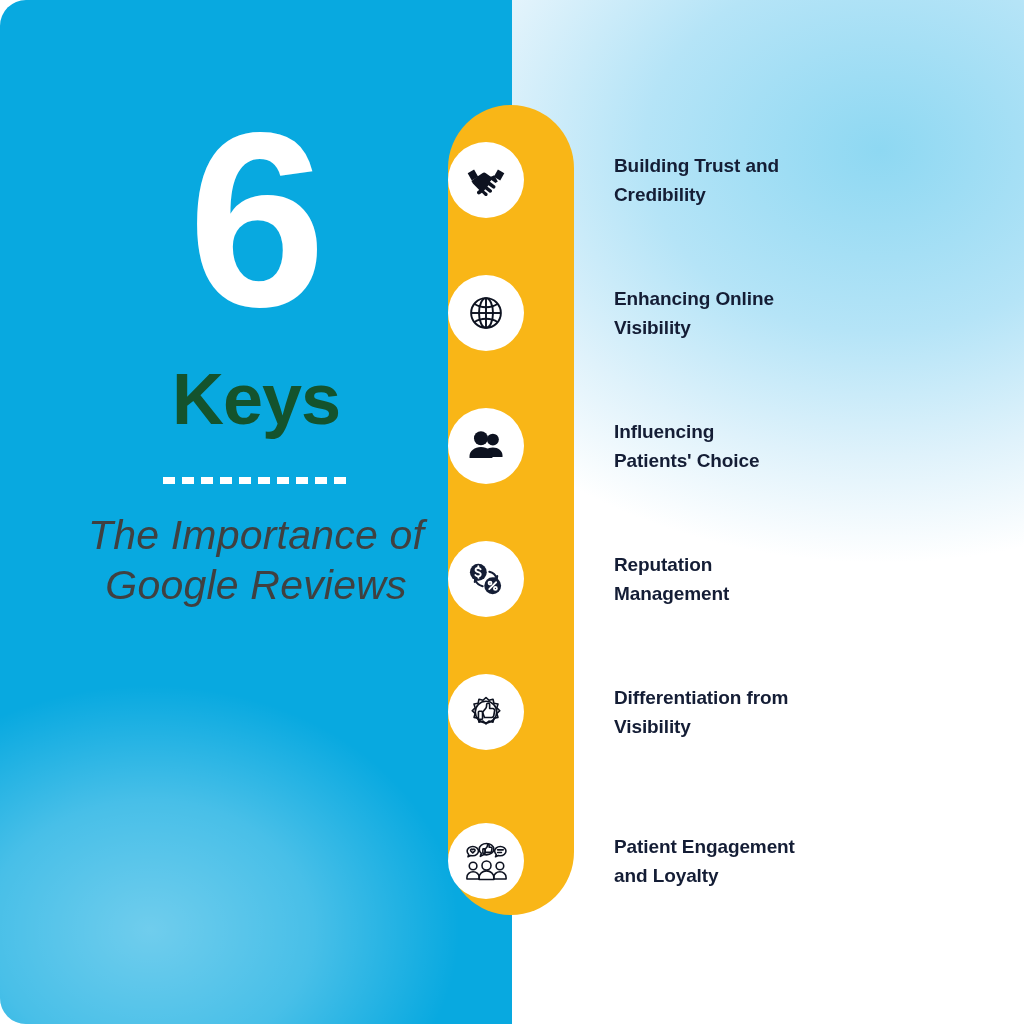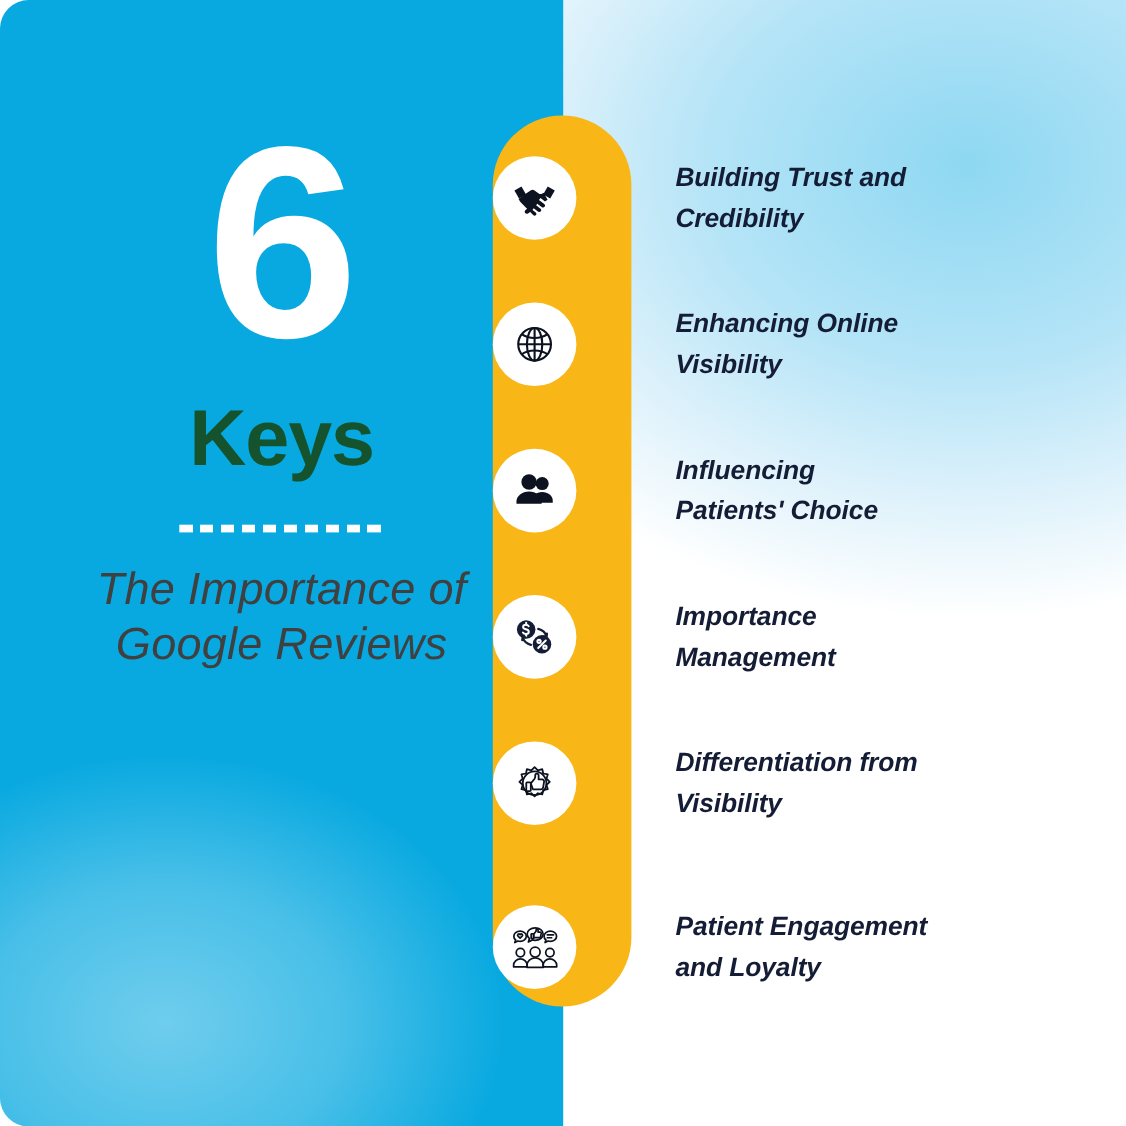--- a/index.html
+++ b/index.html
@@ -68,22 +68,22 @@
   .item{
     position:absolute;left:448px;width:520px;height:76px;
     display:flex;align-items:center;
   }
   .bubble{
     flex:0 0 auto;width:76px;height:76px;border-radius:50%;
     background:#ffffff;display:flex;align-items:center;justify-content:center;
   }
   .bubble svg{display:block;}
   .item-label{
-    margin-left:90px;font-size:24px;line-height:1.55;font-weight:700;
-    font-style:italic;color:#141d35;letter-spacing:-.1px;white-space:pre-line;
+    margin-left:90px;font-size:19px;line-height:1.55;font-weight:700;
+    color:#141d35;letter-spacing:-.1px;white-space:pre-line;
     max-width:330px;
   }
 </style>
 </head>
 <body>
 
 <div id="poster">
 
   <div class="bg-wash-tr"></div>
 
@@ -160,21 +160,21 @@
             <circle cx="33.8" cy="33.8" r="1.55"></circle>
           </g>
           <g stroke="#141d35" stroke-width="2.2" fill="none" stroke-linecap="round" stroke-linejoin="round">
             <path d="M27.5 16.5c4 1 6.6 3.6 7.6 6.7"></path>
             <path d="M32.6 23.6l2.6.1.5-2.7"></path>
             <path d="M20.5 31.5c-4-1-6.6-3.6-7.6-6.7"></path>
             <path d="M15.4 24.4l-2.6-.1-.5 2.7"></path>
           </g>
         </svg>
       </div>
-      <div class="item-label">Importance
+      <div class="item-label">Reputation
 Management</div>
     </div>
 
     <div class="item" style="top:674px;">
       <div class="bubble">
         <svg width="46" height="46" viewBox="0 0 48 48" fill="none" stroke="#0d1220" stroke-width="1.7" stroke-linejoin="round">
           <path d="M24 4.4l3.1 3.1 4.2-1.2.9 4.3 4.3.9-1.2 4.2 3.1 3.1-3.1 3.1 1.2 4.2-4.3.9-.9 4.3-4.2-1.2L24 33.2l-3.1-3.1-4.2 1.2-.9-4.3-4.3-.9 1.2-4.2L9.6 18.8l3.1-3.1-1.2-4.2 4.3-.9.9-4.3 4.2 1.2z" transform="translate(0,4.6) scale(1 .96)"></path>
           <circle cx="24" cy="24" r="11.2"></circle>
           <g stroke-width="1.7" stroke-linecap="round">
             <rect x="16.1" y="23.2" width="4.3" height="8.4" rx=".8"></rect>

